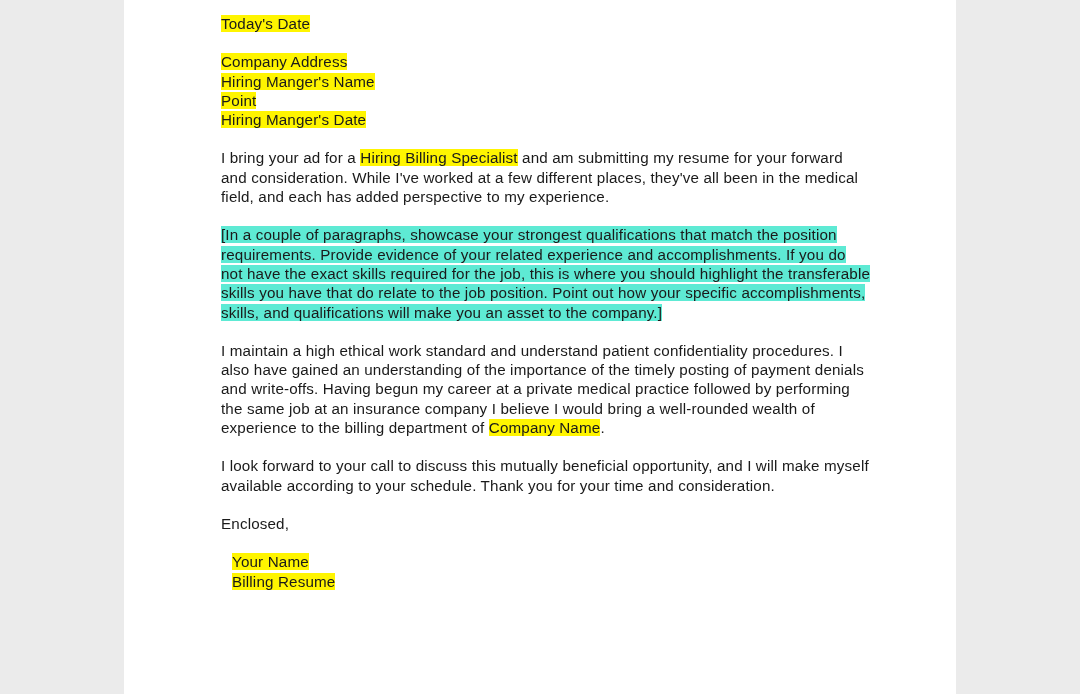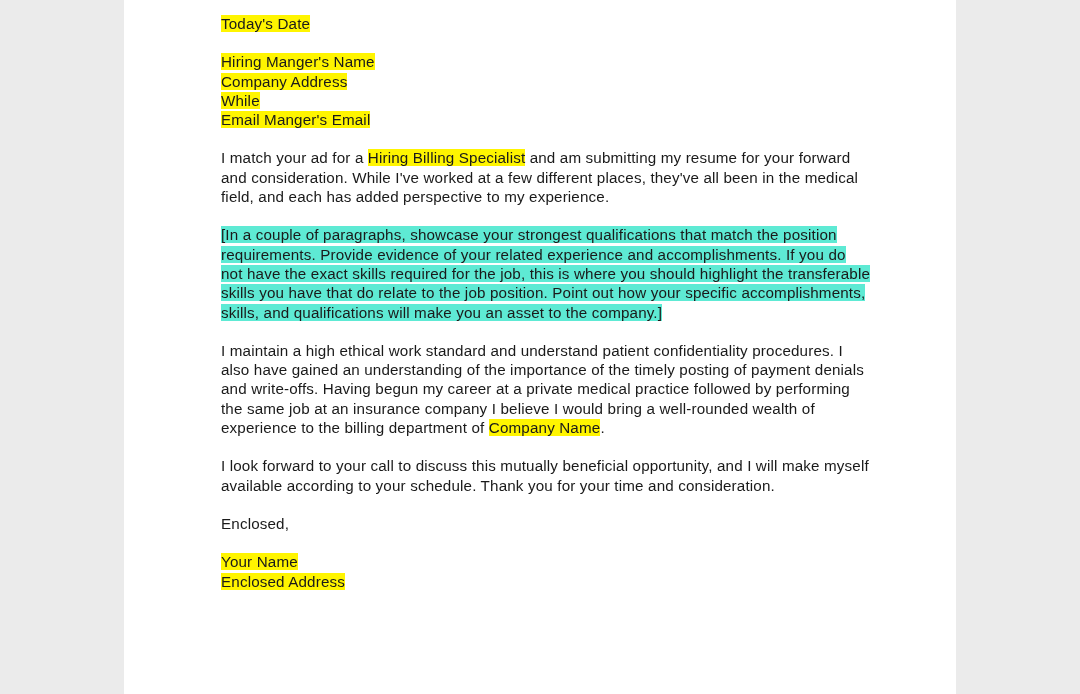--- a/index.html
+++ b/index.html
@@ -34,21 +34,21 @@
     width: 650px;
     font-size: 15.2px;
     line-height: 19.3px;
     color: #1a1a1a;
     letter-spacing: 0.01em;
   }
   .block {
     margin: 0 0 19px 0;
   }
   .block.tight {
-    margin: 0;
+    margin: 11px;
   }
   .line {
     display: block;
     white-space: pre-wrap;
   }
   .hl {
     background: #fff500;
     box-decoration-break: clone;
     -webkit-box-decoration-break: clone;
   }
@@ -66,47 +66,47 @@
 
 <div class="viewport">
   <div class="page">
     <div class="doc-body">
 
       <div class="block">
         <span class="line"><span class="hl">Today's Date</span></span>
       </div>
 
       <div class="block">
+        <span class="line"><span class="hl">Company Address</span></span>
         <span class="line"><span class="hl">Hiring Manger's Name</span></span>
-        <span class="line"><span class="hl">Company Address</span></span>
-        <span class="line"><span class="hl">While</span></span>
-        <span class="line"><span class="hl">Email Manger's Email</span></span>
+        <span class="line"><span class="hl">Point</span></span>
+        <span class="line"><span class="hl">Hiring Manger's Date</span></span>
       </div>
 
 
       <div class="block para">
-        <span>I match your ad for a </span><span class="hl">Hiring Billing Specialist</span><span> and am submitting my resume for your forward and consideration. While I've worked at a few different places, they've all been in the medical field, and each has added perspective to my experience.</span>
+        <span>I bring your ad for a </span><span class="hl">Hiring Billing Specialist</span><span> and am submitting my resume for your forward and consideration. While I've worked at a few different places, they've all been in the medical field, and each has added perspective to my experience.</span>
       </div>
 
       <div class="block para">
         <span class="hl-block">[In a couple of paragraphs, showcase your strongest qualifications that match the position requirements. Provide evidence of your related experience and accomplishments. If you do not have the exact skills required for the job, this is where you should highlight the transferable skills you have that do relate to the job position. Point out how your specific accomplishments, skills, and qualifications will make you an asset to the company.]</span>
       </div>
 
       <div class="block para">
         <span>I maintain a high ethical work standard and understand patient confidentiality procedures. I also have gained an understanding of the importance of the timely posting of payment denials and write-offs. Having begun my career at a private medical practice followed by performing the same job at an insurance company I believe I would bring a well-rounded wealth of experience to the billing department of </span><span class="hl">Company Name</span><span>.</span>
       </div>
 
       <div class="block para">
         <span>I look forward to your call to discuss this mutually beneficial opportunity, and I will make myself available according to your schedule. Thank you for your time and consideration.</span>
       </div>
 
       <div class="block para">
         <span>Enclosed,</span>
       </div>
 
       <div class="block tight">
         <span class="line"><span class="hl">Your Name</span></span>
-        <span class="line"><span class="hl">Enclosed Address</span></span>
+        <span class="line"><span class="hl">Billing Resume</span></span>
       </div>
 
     </div>
   </div>
 </div>
 
 </body></html>

